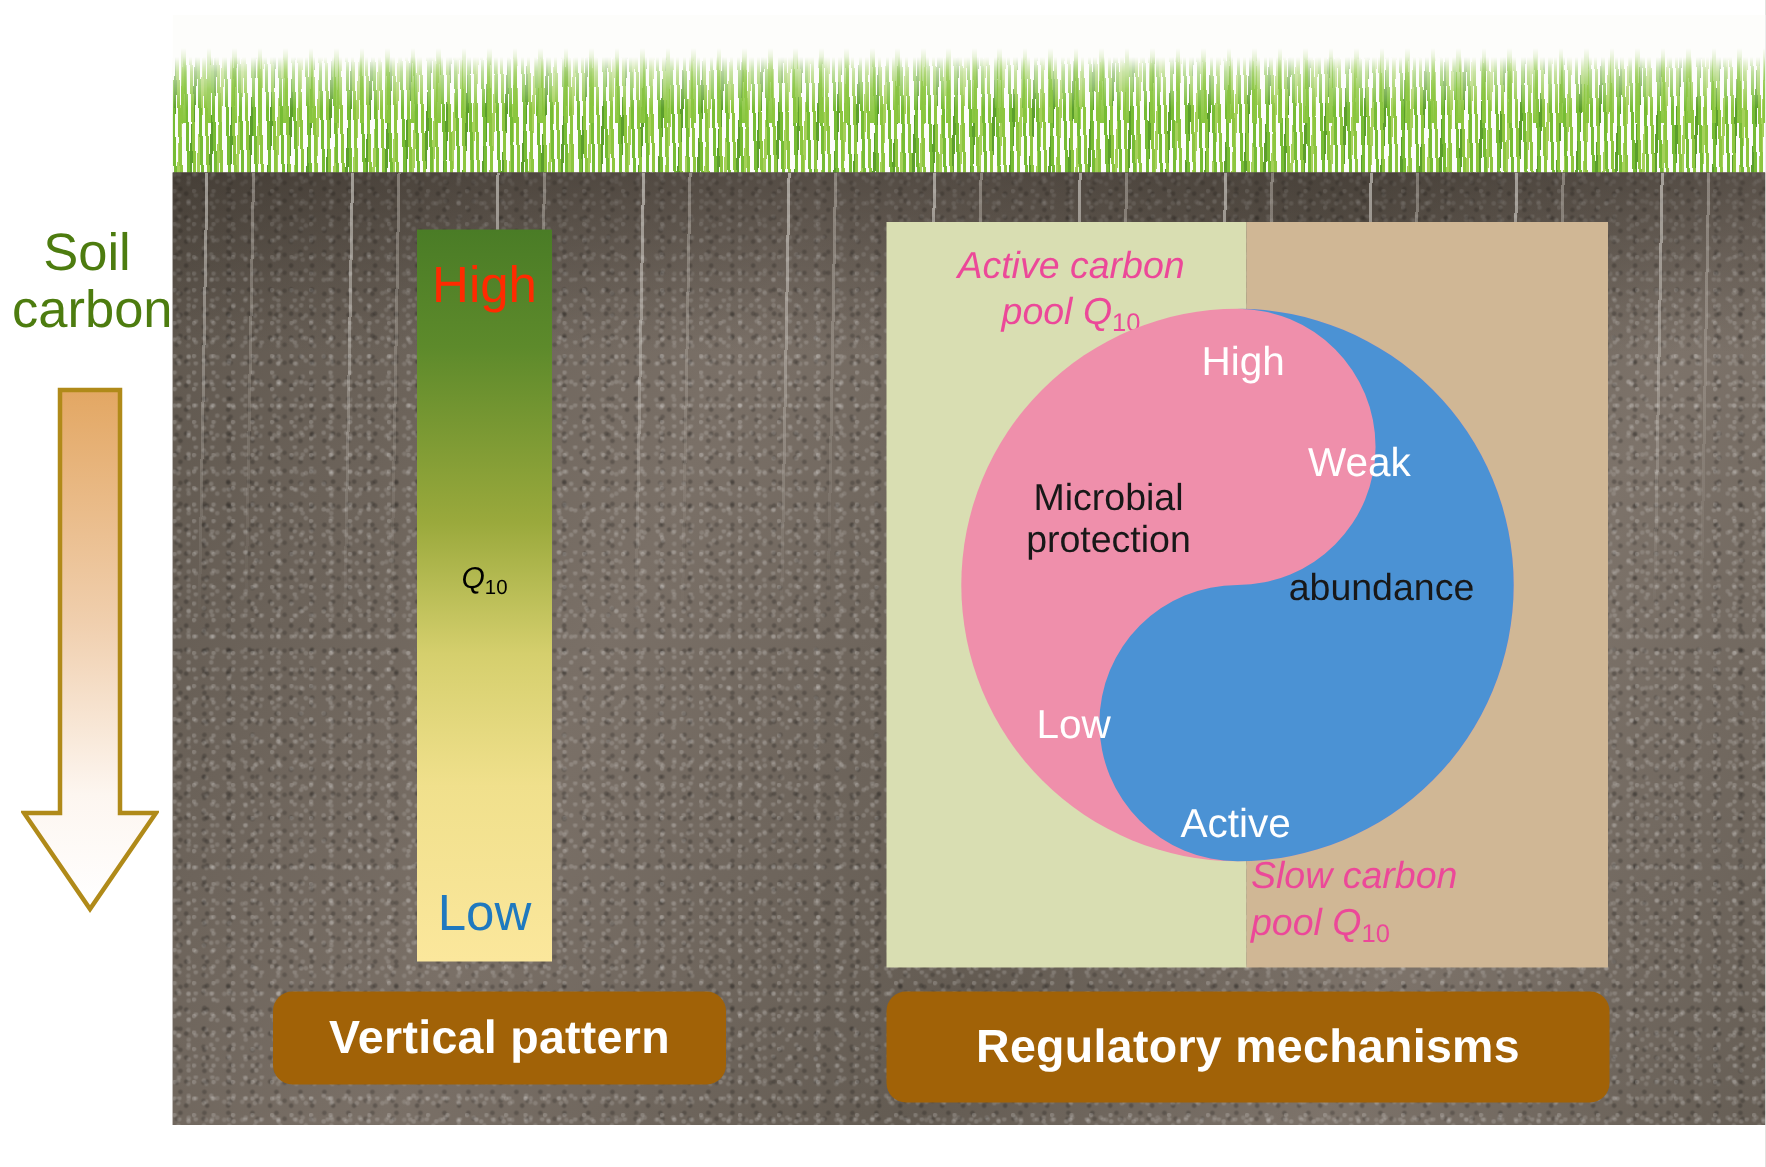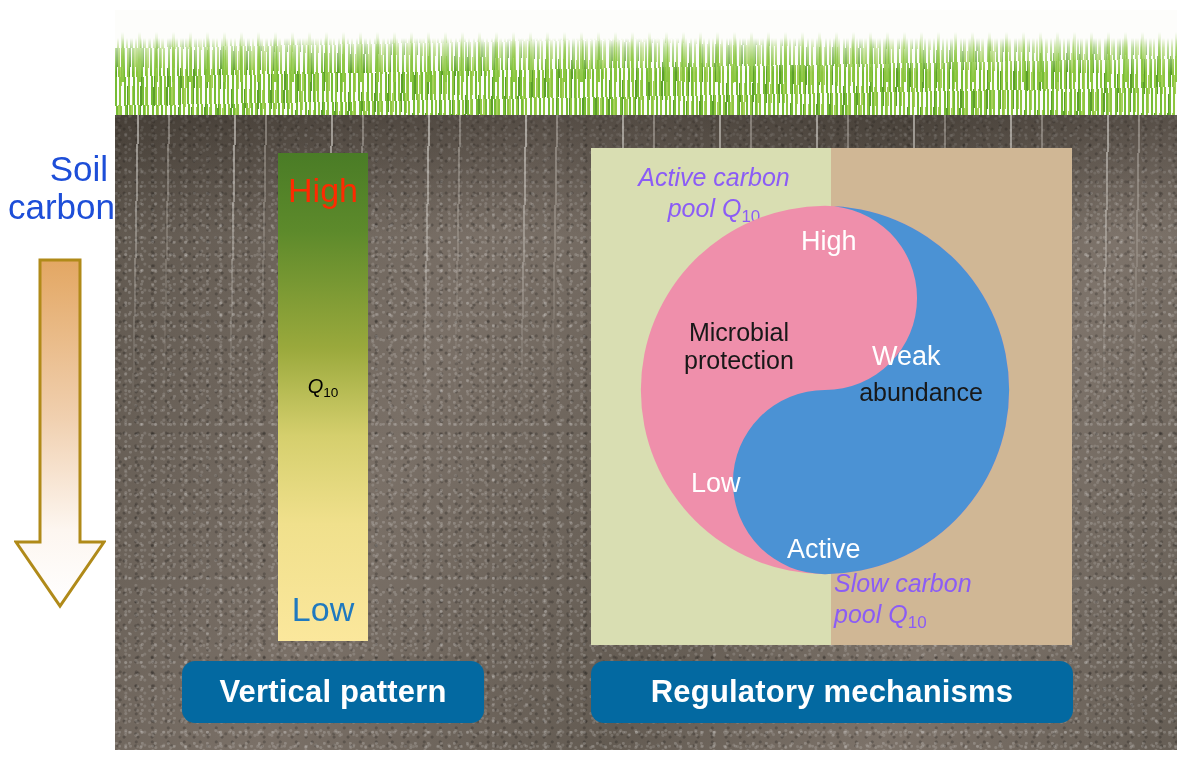--- a/index.html
+++ b/index.html
@@ -123,23 +123,23 @@
     -webkit-mask-image: linear-gradient(to bottom, rgba(0,0,0,1) 0%, rgba(0,0,0,0.55) 45%, rgba(0,0,0,0) 100%);
     mask-image: linear-gradient(to bottom, rgba(0,0,0,1) 0%, rgba(0,0,0,0.55) 45%, rgba(0,0,0,0) 100%);
   }
 
   
   .depth-label {
     position: absolute;
     left: 8px;
     top: 150px;
     width: 100px;
-    text-align: right;
+    text-align: center;
     font-size: 35px;
-    color: #1d4ed8;
+    color: #4d7c0f;
     line-height: 1.08;
   }
   .depth-arrow {
     position: absolute;
     left: 14px;
     top: 258px;
     width: 92px;
     height: 352px;
   }
 
@@ -198,21 +198,21 @@
     position: absolute;
     left: 240px; top: 0;
     width: 241px;
     height: 100%;
     background: #d0b795;
   }
   .pool-label {
     position: absolute;
     font-style: italic;
     font-size: 25px;
-    color: #8b5cf6;
+    color: #ec4899;
     line-height: 1.25;
   }
   .pool-active {
     left: 8px;
     top: 14px;
     width: 230px;
     text-align: center;
   }
   .pool-slow {
     right: 8px;
@@ -240,41 +240,41 @@
     color: #181818;
     font-size: 25px;
     line-height: 1.12;
     text-align: center;
     white-space: nowrap;
   }
 
   
   .pill {
     position: absolute;
-    background: #0369a1;
+    background: #a16207;
     border-radius: 13px;
     color: #ffffff;
     font-weight: bold;
     display: flex;
     align-items: center;
     justify-content: center;
     font-size: 31px;
     letter-spacing: 0.2px;
   }
   .pill-vertical {
     left: 182px;
     top: 661px;
     width: 302px;
     height: 62px;
   }
   .pill-regulatory {
     left: 591px;
     top: 661px;
     width: 482px;
-    height: 62px;
+    height: 74px;
   }
 </style>
 </head>
 <body>
 
 <div id="figure">
 
   <div class="soil-panel">
     <div class="sky"></div>
     <div class="grass"></div>
@@ -320,21 +320,21 @@
       <div>Slow carbon</div>
       <div><span>pool </span><span>Q</span><span class="qsub">10</span></div>
     </div>
 
     <svg class="yinyang" viewBox="0 0 200 200">
       <circle cx="100" cy="100" r="99" fill="#ef8fab"></circle>
       <path d="M100,1 A49.5,49.5 0 0,1 100,100 A49.5,49.5 0 0,0 100,199 A99,99 0 0,0 100,1 Z" fill="#4b92d4"></path>
     </svg>
 
     <div class="yy-label" style="left:210px; top:78px;">High</div>
-    <div class="yy-label" style="left:281px; top:145px;margin-top:48px;">Weak</div>
+    <div class="yy-label" style="left:281px; top:145px;">Weak</div>
     <div class="yy-label" style="left:100px; top:320px;">Low</div>
     <div class="yy-label" style="left:196px; top:386px;">Active</div>
 
     <div class="yy-body" style="left:42px; top:170px; width:212px;">
       <div>Microbial</div>
       <div>protection</div>
     </div>
 
     <div class="yy-body" style="left:230px; top:230px; width:200px;">
       <div>abundance</div>

